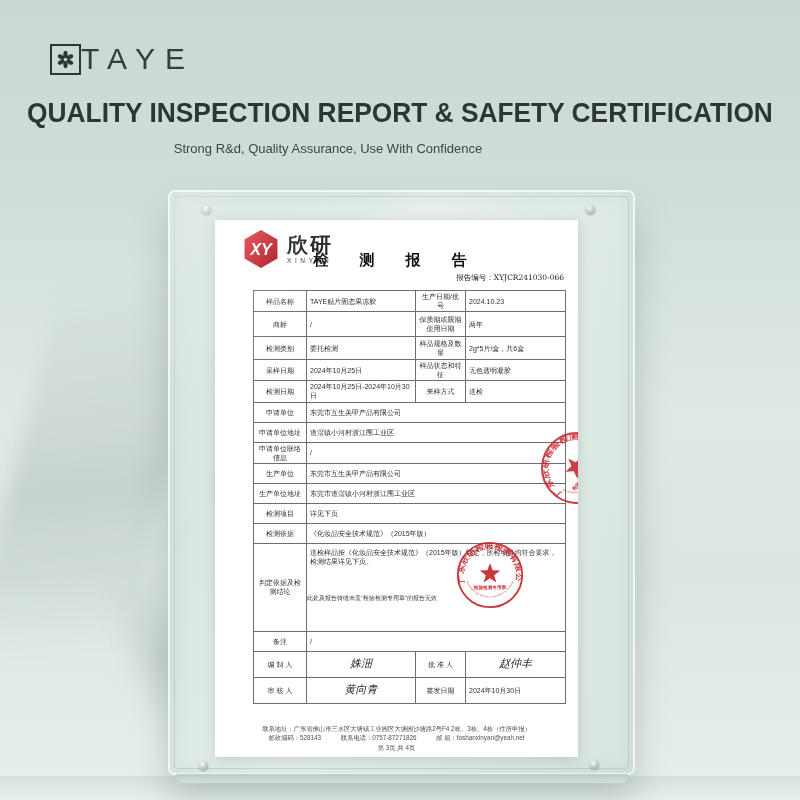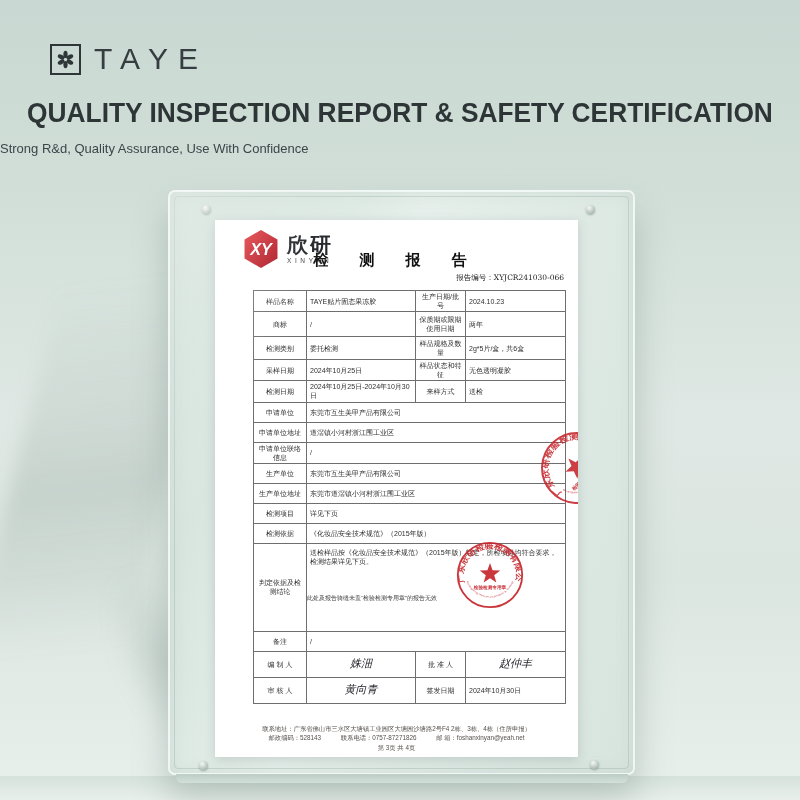--- a/index.html
+++ b/index.html
@@ -1,25 +1,25 @@
 <!DOCTYPE html>
 <html><head>
 <meta charset="utf-8">
 <style>
   html,body{margin:0;padding:0;width:800px;height:800px;overflow:hidden;
     font-family:"Liberation Sans","DejaVu Sans",sans-serif;}
   body{background:linear-gradient(180deg,#c9d8d2 0%,#d2dfd9 25%,#dfe8e4 52%,#dce6e1 72%,#e7efeb 97%);position:relative;}
 
   
-  .brand{position:absolute;top:42px;left:50px;display:flex;align-items:center;gap:13px;}
+  .brand{position:absolute;top:42px;left:50px;display:flex;align-items:center;gap:0;}
   .brand-box{width:27px;height:27px;border:2px solid #2f3638;display:flex;align-items:center;justify-content:center;}
   .brand-name{font-size:30px;font-weight:300;letter-spacing:10px;color:#353d40;}
   .headline{position:absolute;top:97px;left:0;width:800px;text-align:center;
     font-size:28px;font-weight:800;color:#2e3537;letter-spacing:0;transform:scaleX(.94);}
-  .subheadline{position:absolute;top:141px;left:0;width:656px;text-align:left;
+  .subheadline{position:absolute;top:141px;left:0;width:656px;text-align:center;
     font-size:13px;color:#3b4649;}
 
   
   .leaf-shadow{position:absolute;filter:blur(9px);pointer-events:none;}
   .ls1{left:18px;top:250px;width:150px;height:430px;transform:rotate(14deg);
     background:linear-gradient(160deg,rgba(255,255,255,0) 10%,rgba(106,126,117,.20) 55%,rgba(255,255,255,0) 90%);}
   .ls2{left:120px;top:560px;width:90px;height:200px;transform:rotate(-24deg);
     background:radial-gradient(ellipse at 50% 50%,rgba(100,120,112,.20),rgba(0,0,0,0) 70%);}
   .floor{position:absolute;left:0;top:776px;width:800px;height:24px;background:linear-gradient(180deg,#d5e1db,#e9f0ec);}
 

